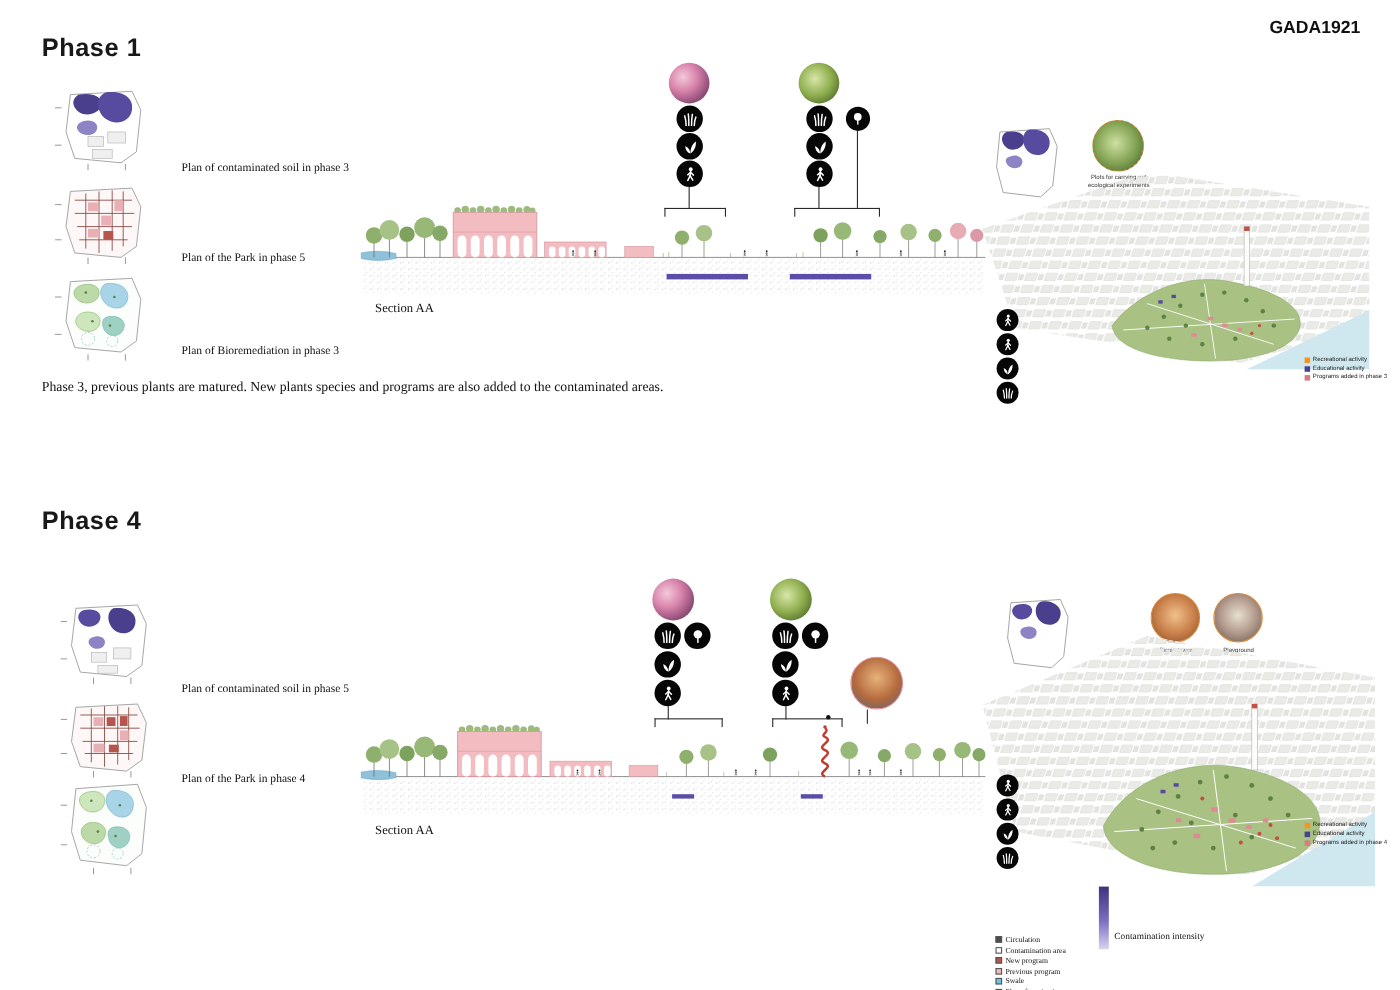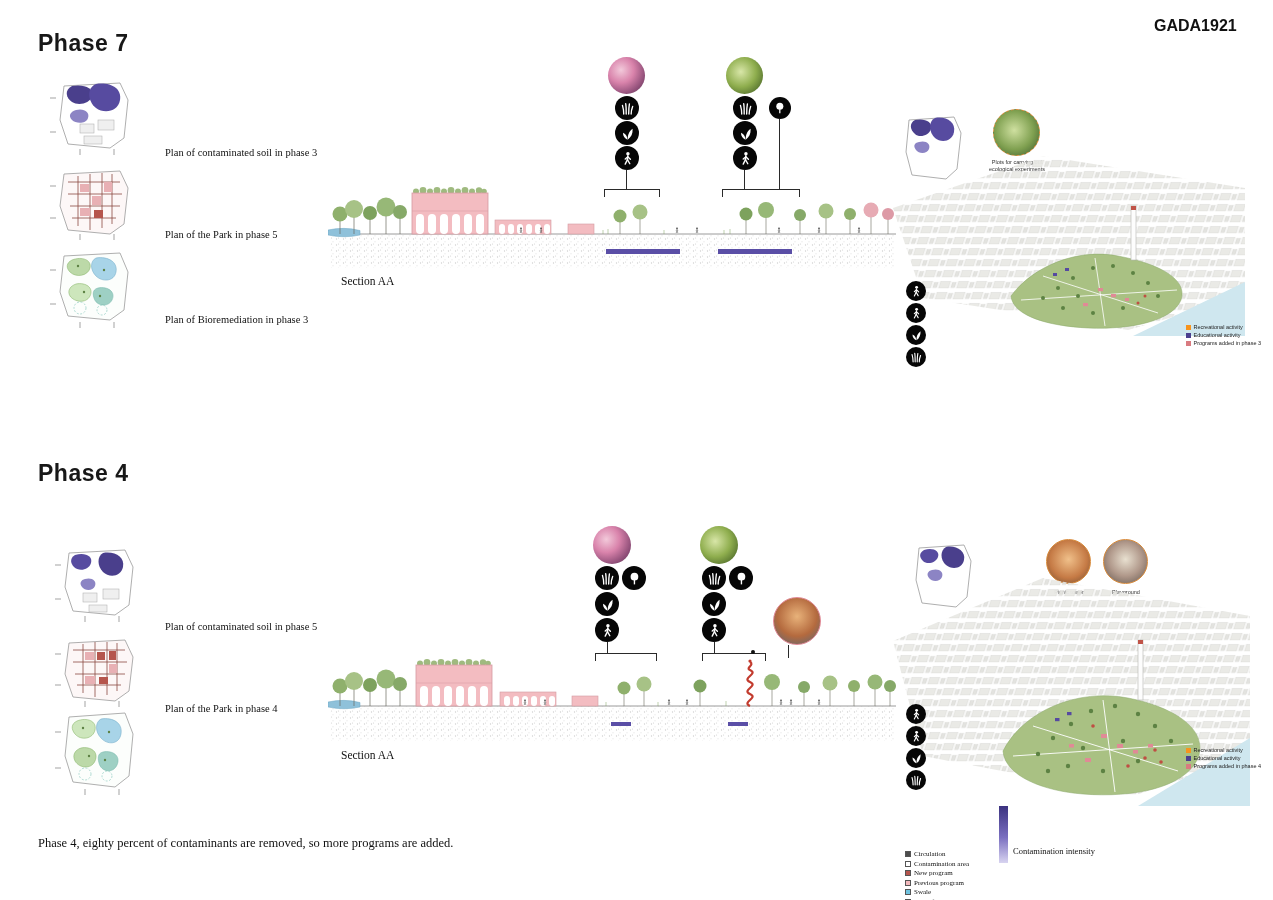--- a/index.html
+++ b/index.html
@@ -78,21 +78,21 @@
           <path d="M1 2.2L1.9 3.2"></path>
       </g>
     </g>
   </defs>
 </svg>
 
 <div class="board">
 
   <div class="project-code">GADA1921</div>
 
-  <div class="heading" style="left:38px;top:30px">Phase 7</div>
+  <div class="heading" style="left:38px;top:30px">Phase 1</div>
 
   <div class="thumb" style="left:50px;top:80px;width:88px;height:75px">
     <svg viewBox="0 0 88 75">
       <path d="M14 6L70 3L78 20L74 58L60 68L18 64L10 40Z" fill="#fff" stroke="#9a9a9a" stroke-width="0.8"></path>
       <path d="M22 6C34 4 44 8 42 16C40 24 28 26 22 22C16 18 14 10 22 6Z" fill="#4a3f8c"></path>
       <path d="M46 4C60 2 72 8 70 20C68 32 54 34 46 28C38 22 36 8 46 4Z" fill="#574ba0"></path>
       <path d="M26 30C34 28 40 32 38 38C36 44 26 44 22 40C18 36 20 32 26 30Z" fill="#8c84c4"></path>
       <g fill="#efefef" stroke="#b5b5b5" stroke-width="0.6">
         <rect x="30" y="44" width="14" height="9"></rect>
           <rect x="48" y="40" width="16" height="10"></rect>
@@ -158,20 +158,21 @@
       <g stroke="#444" stroke-width="0.5">
         <line x1="0" y1="20" x2="6" y2="20"></line>
           <line x1="0" y1="54" x2="6" y2="54"></line>
         <line x1="30" y1="78" x2="30" y2="72"></line>
           <line x1="64" y1="78" x2="64" y2="72"></line>
       </g>
     </svg>
   </div>
   <div class="plan-label" style="left:165px;top:314px">Plan of Bioremediation in phase 3</div>
 
+  <div class="caption" style="left:38px;top:344px">Phase 3, previous plants are matured. New plants species and programs are also added to the contaminated areas.</div>
 
   <div class="photo" style="left:608px;top:57px;width:37px;height:37px;background:radial-gradient(circle at 35% 35%, #f2c9da 0%, #d983ab 38%, #8f4e78 72%, #5d3b52 100%)"></div>
   <span class="icircle" style="left:615px;top:96px;width:24px;height:24px">
       <svg viewBox="0 0 12 12">
         <use href="#gl-grass"></use>
       </svg>
     </span>
   <span class="icircle" style="left:615px;top:121px;width:24px;height:24px">
       <svg viewBox="0 0 12 12">
         <use href="#gl-leaf"></use>
@@ -482,21 +483,20 @@
         </g>
       <g stroke="#444" stroke-width="0.5">
         <line x1="0" y1="22" x2="6" y2="22"></line>
           <line x1="0" y1="58" x2="6" y2="58"></line>
         <line x1="30" y1="85" x2="30" y2="79"></line>
           <line x1="64" y1="85" x2="64" y2="79"></line>
       </g>
     </svg>
   </div>
 
-  <div class="caption" style="left:38px;top:836px">Phase 4, eighty percent of contaminants are removed, so more programs are added.</div>
 
   <div class="photo" style="left:593px;top:526px;width:38px;height:38px;background:radial-gradient(circle at 35% 35%, #f2c9da 0%, #d983ab 38%, #8f4e78 72%, #5d3b52 100%)"></div>
   <span class="icircle" style="left:595px;top:566px;width:24px;height:24px">
       <svg viewBox="0 0 12 12">
         <use href="#gl-grass"></use>
       </svg>
     </span>
   <span class="icircle" style="left:622px;top:566px;width:24px;height:24px">
       <svg viewBox="0 0 12 12">
         <use href="#gl-tree"></use>

